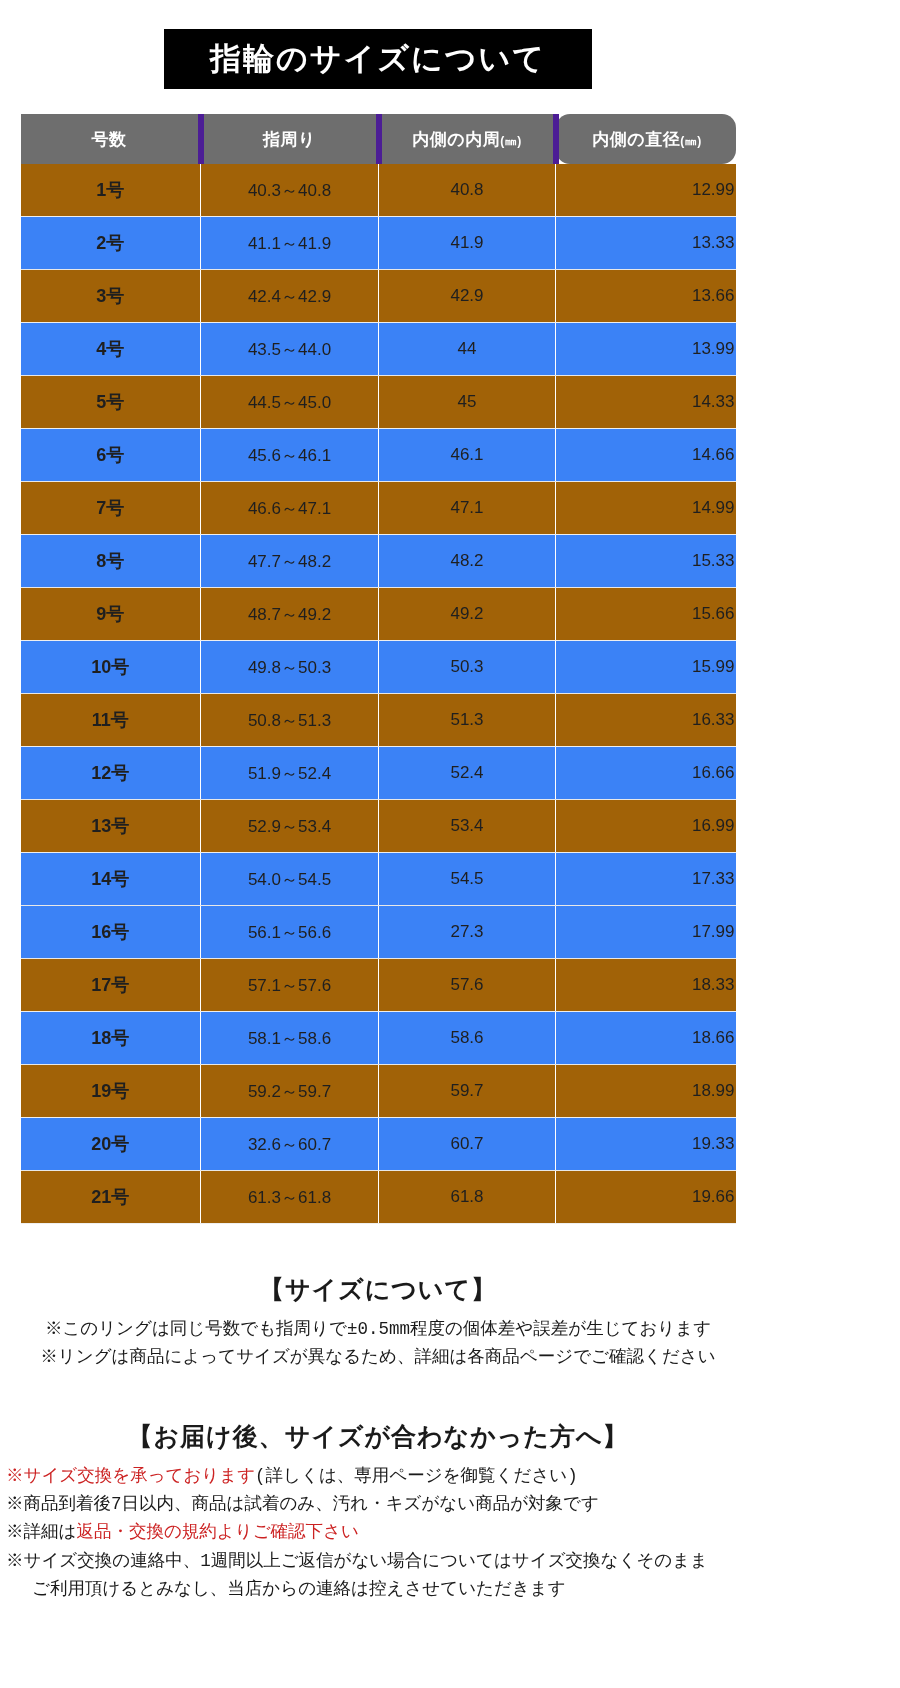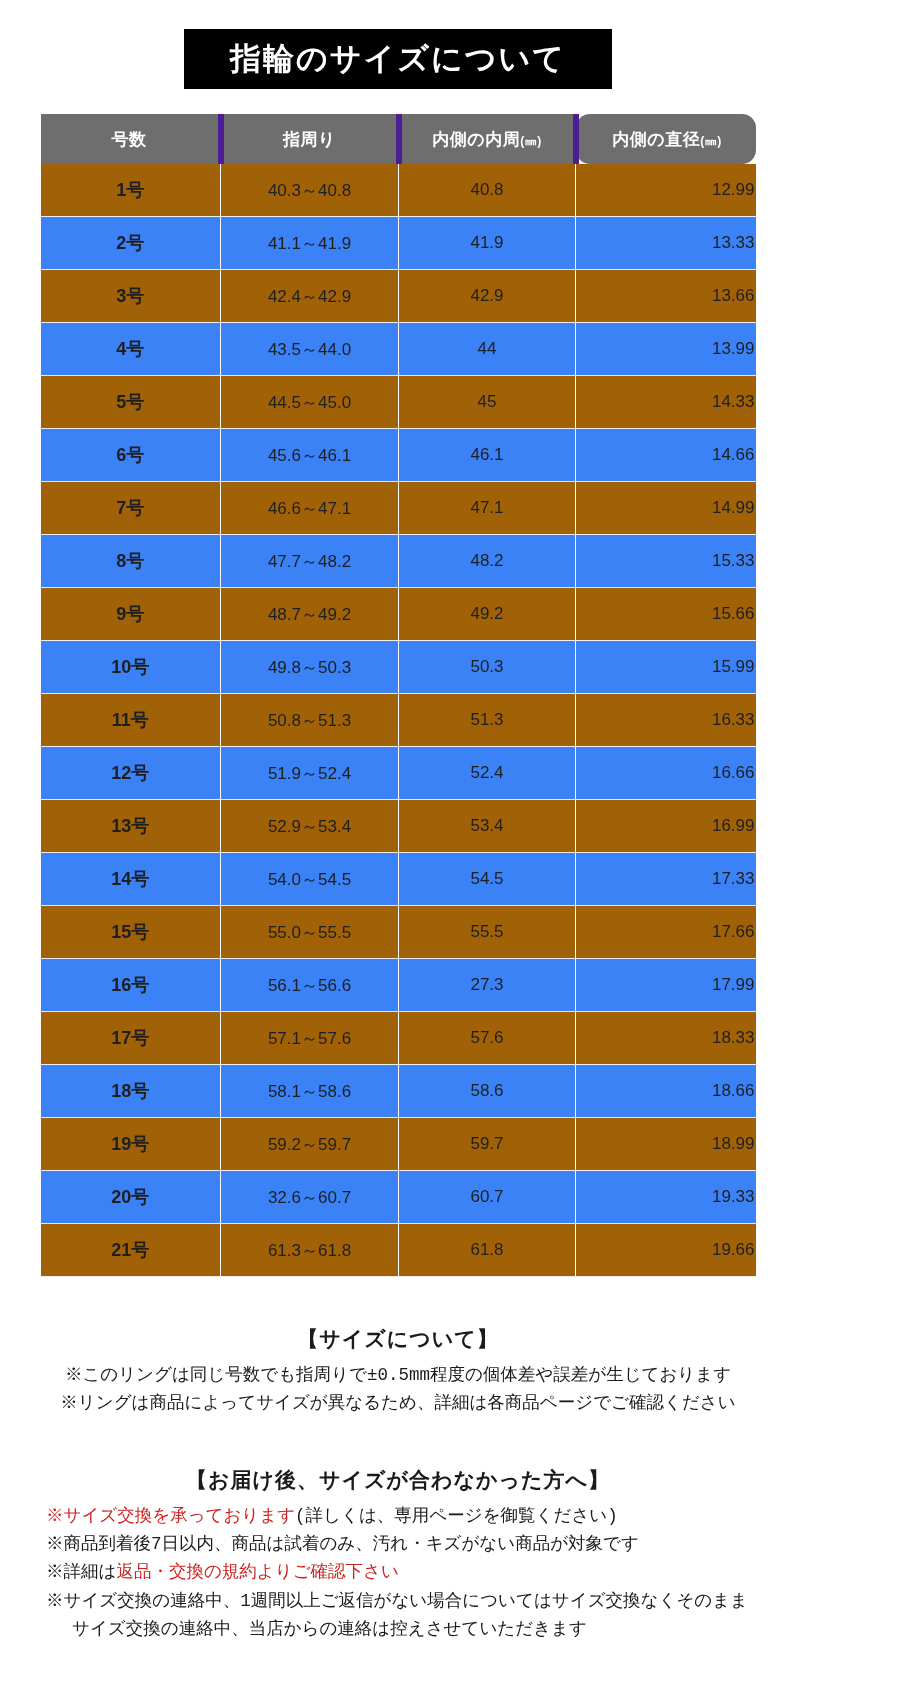--- a/index.html
+++ b/index.html
@@ -12,21 +12,20 @@
     height: 1688px;
     font-family: "Liberation Sans", "DejaVu Sans", sans-serif;
     color: #1a1a1a;
     overflow: hidden;
   }
   .page {
     width: 756px;
     height: 1688px;
     position: relative;
     box-sizing: border-box;
-    padding-left: 40px;
   }
 
   
   .title-wrap {
     display: flex;
     justify-content: center;
     padding-top: 29px;
   }
   .title-banner {
     background: #000000;
@@ -89,21 +88,21 @@
 
   
   .notes {
     margin-top: 26px;
     text-align: center;
     font-size: 18px;
     line-height: 1.62;
     color: #1a1a1a;
   }
   .notes .heading {
-    font-size: 21px;
+    font-size: 25px;
     font-weight: 700;
     letter-spacing: 1px;
     margin-bottom: 5px;
     margin-top: 45px;
   }
   .notes .line {
     font-size: 17.5px;
     white-space: nowrap;
     font-family: Liberation Mono, monospace;
   }
@@ -230,26 +229,20 @@
             <td>52.9～53.4</td>
             <td>53.4</td>
             <td>16.99</td>
           </tr>
           <tr class="even">
             <td class="no-cell">14号</td>
             <td>54.0～54.5</td>
             <td>54.5</td>
             <td>17.33</td>
           </tr>
-          <tr class="odd">
-            <td class="no-cell">15号</td>
-            <td>55.0～55.5</td>
-            <td>55.5</td>
-            <td>17.66</td>
-          </tr>
           <tr class="even">
             <td class="no-cell">16号</td>
             <td>56.1～56.6</td>
             <td>27.3</td>
             <td>17.99</td>
           </tr>
           <tr class="odd">
             <td class="no-cell">17号</td>
             <td>57.1～57.6</td>
             <td>57.6</td>
@@ -296,17 +289,17 @@
 
     <div class="notes-left">
       <div class="line">
         <span class="red">※</span><span class="red">サイズ交換を承っております</span><span>(詳しくは、専用ページを御覧ください)</span>
       </div>
       <div class="line">※商品到着後7日以内、商品は試着のみ、汚れ・キズがない商品が対象です</div>
       <div class="line">
         <span>※詳細は</span><span class="red">返品・交換の規約よりご確認下さい</span>
       </div>
       <div class="line">※サイズ交換の連絡中、1週間以上ご返信がない場合についてはサイズ交換なくそのまま</div>
-      <div class="line indent">サイズ交換の連絡中、当店からの連絡は控えさせていただきます</div>
+      <div class="line indent">ご利用頂けるとみなし、当店からの連絡は控えさせていただきます</div>
     </div>
   </div>
 
 </div>
 
 </body></html>

